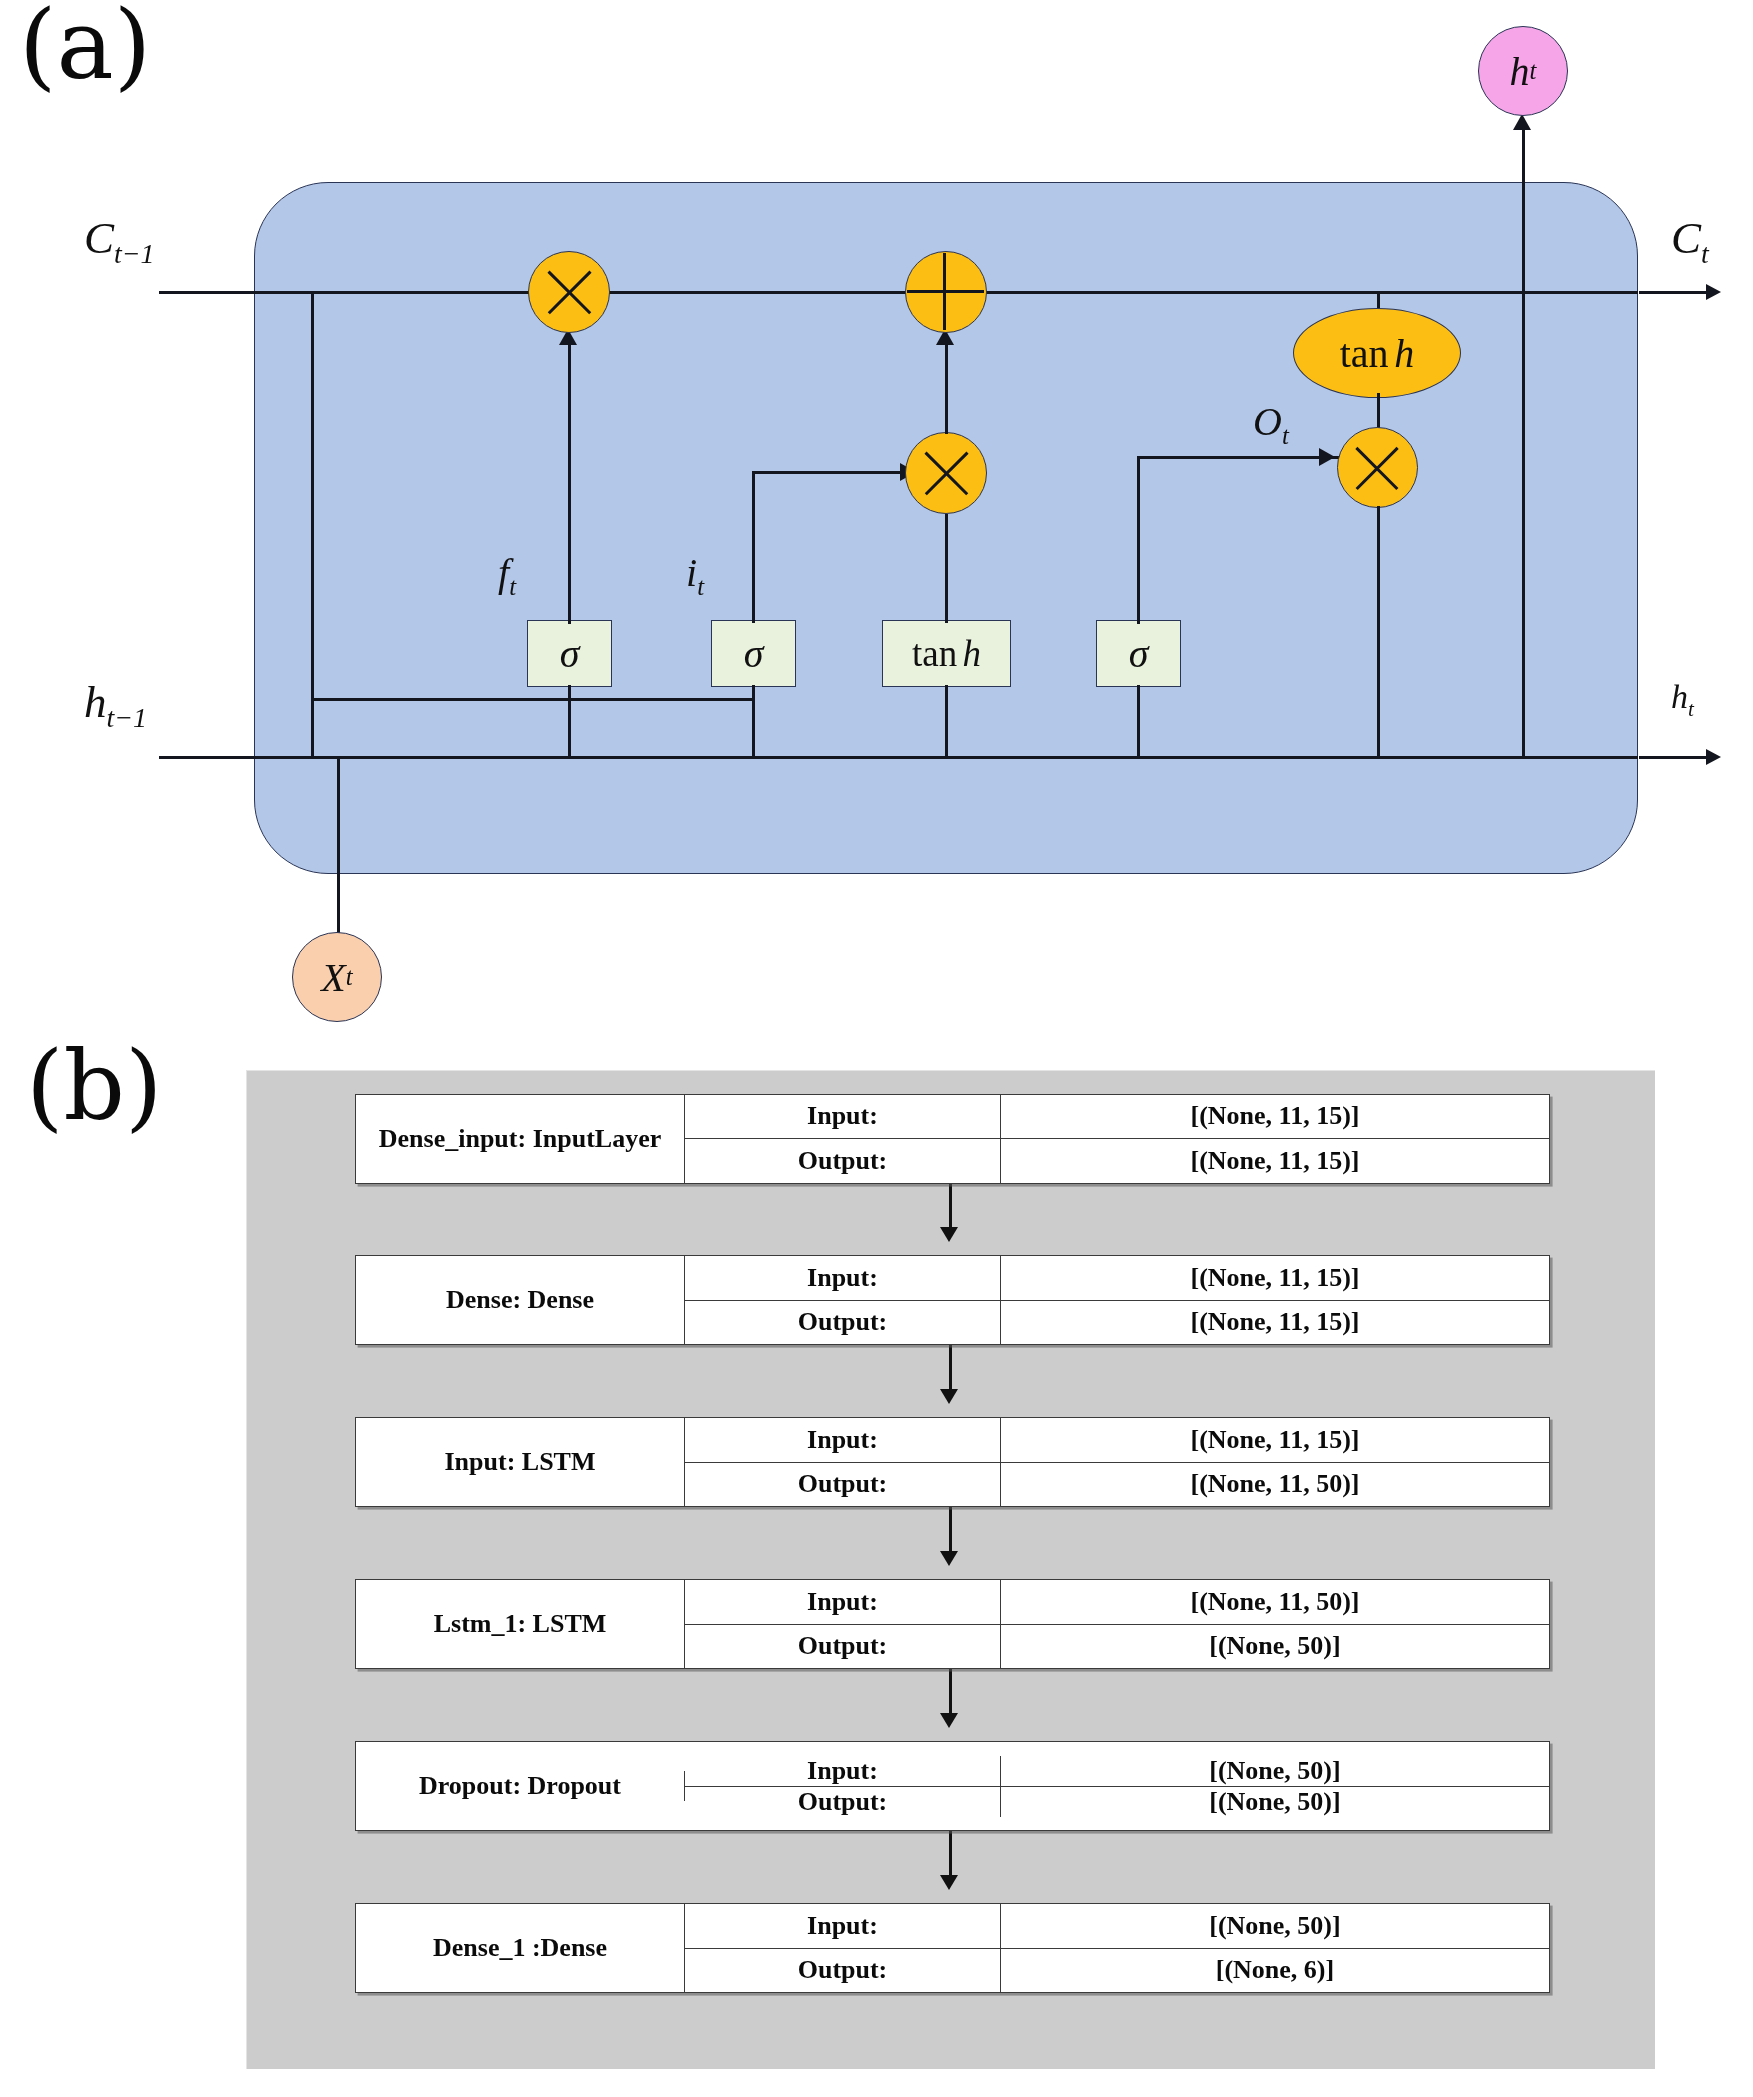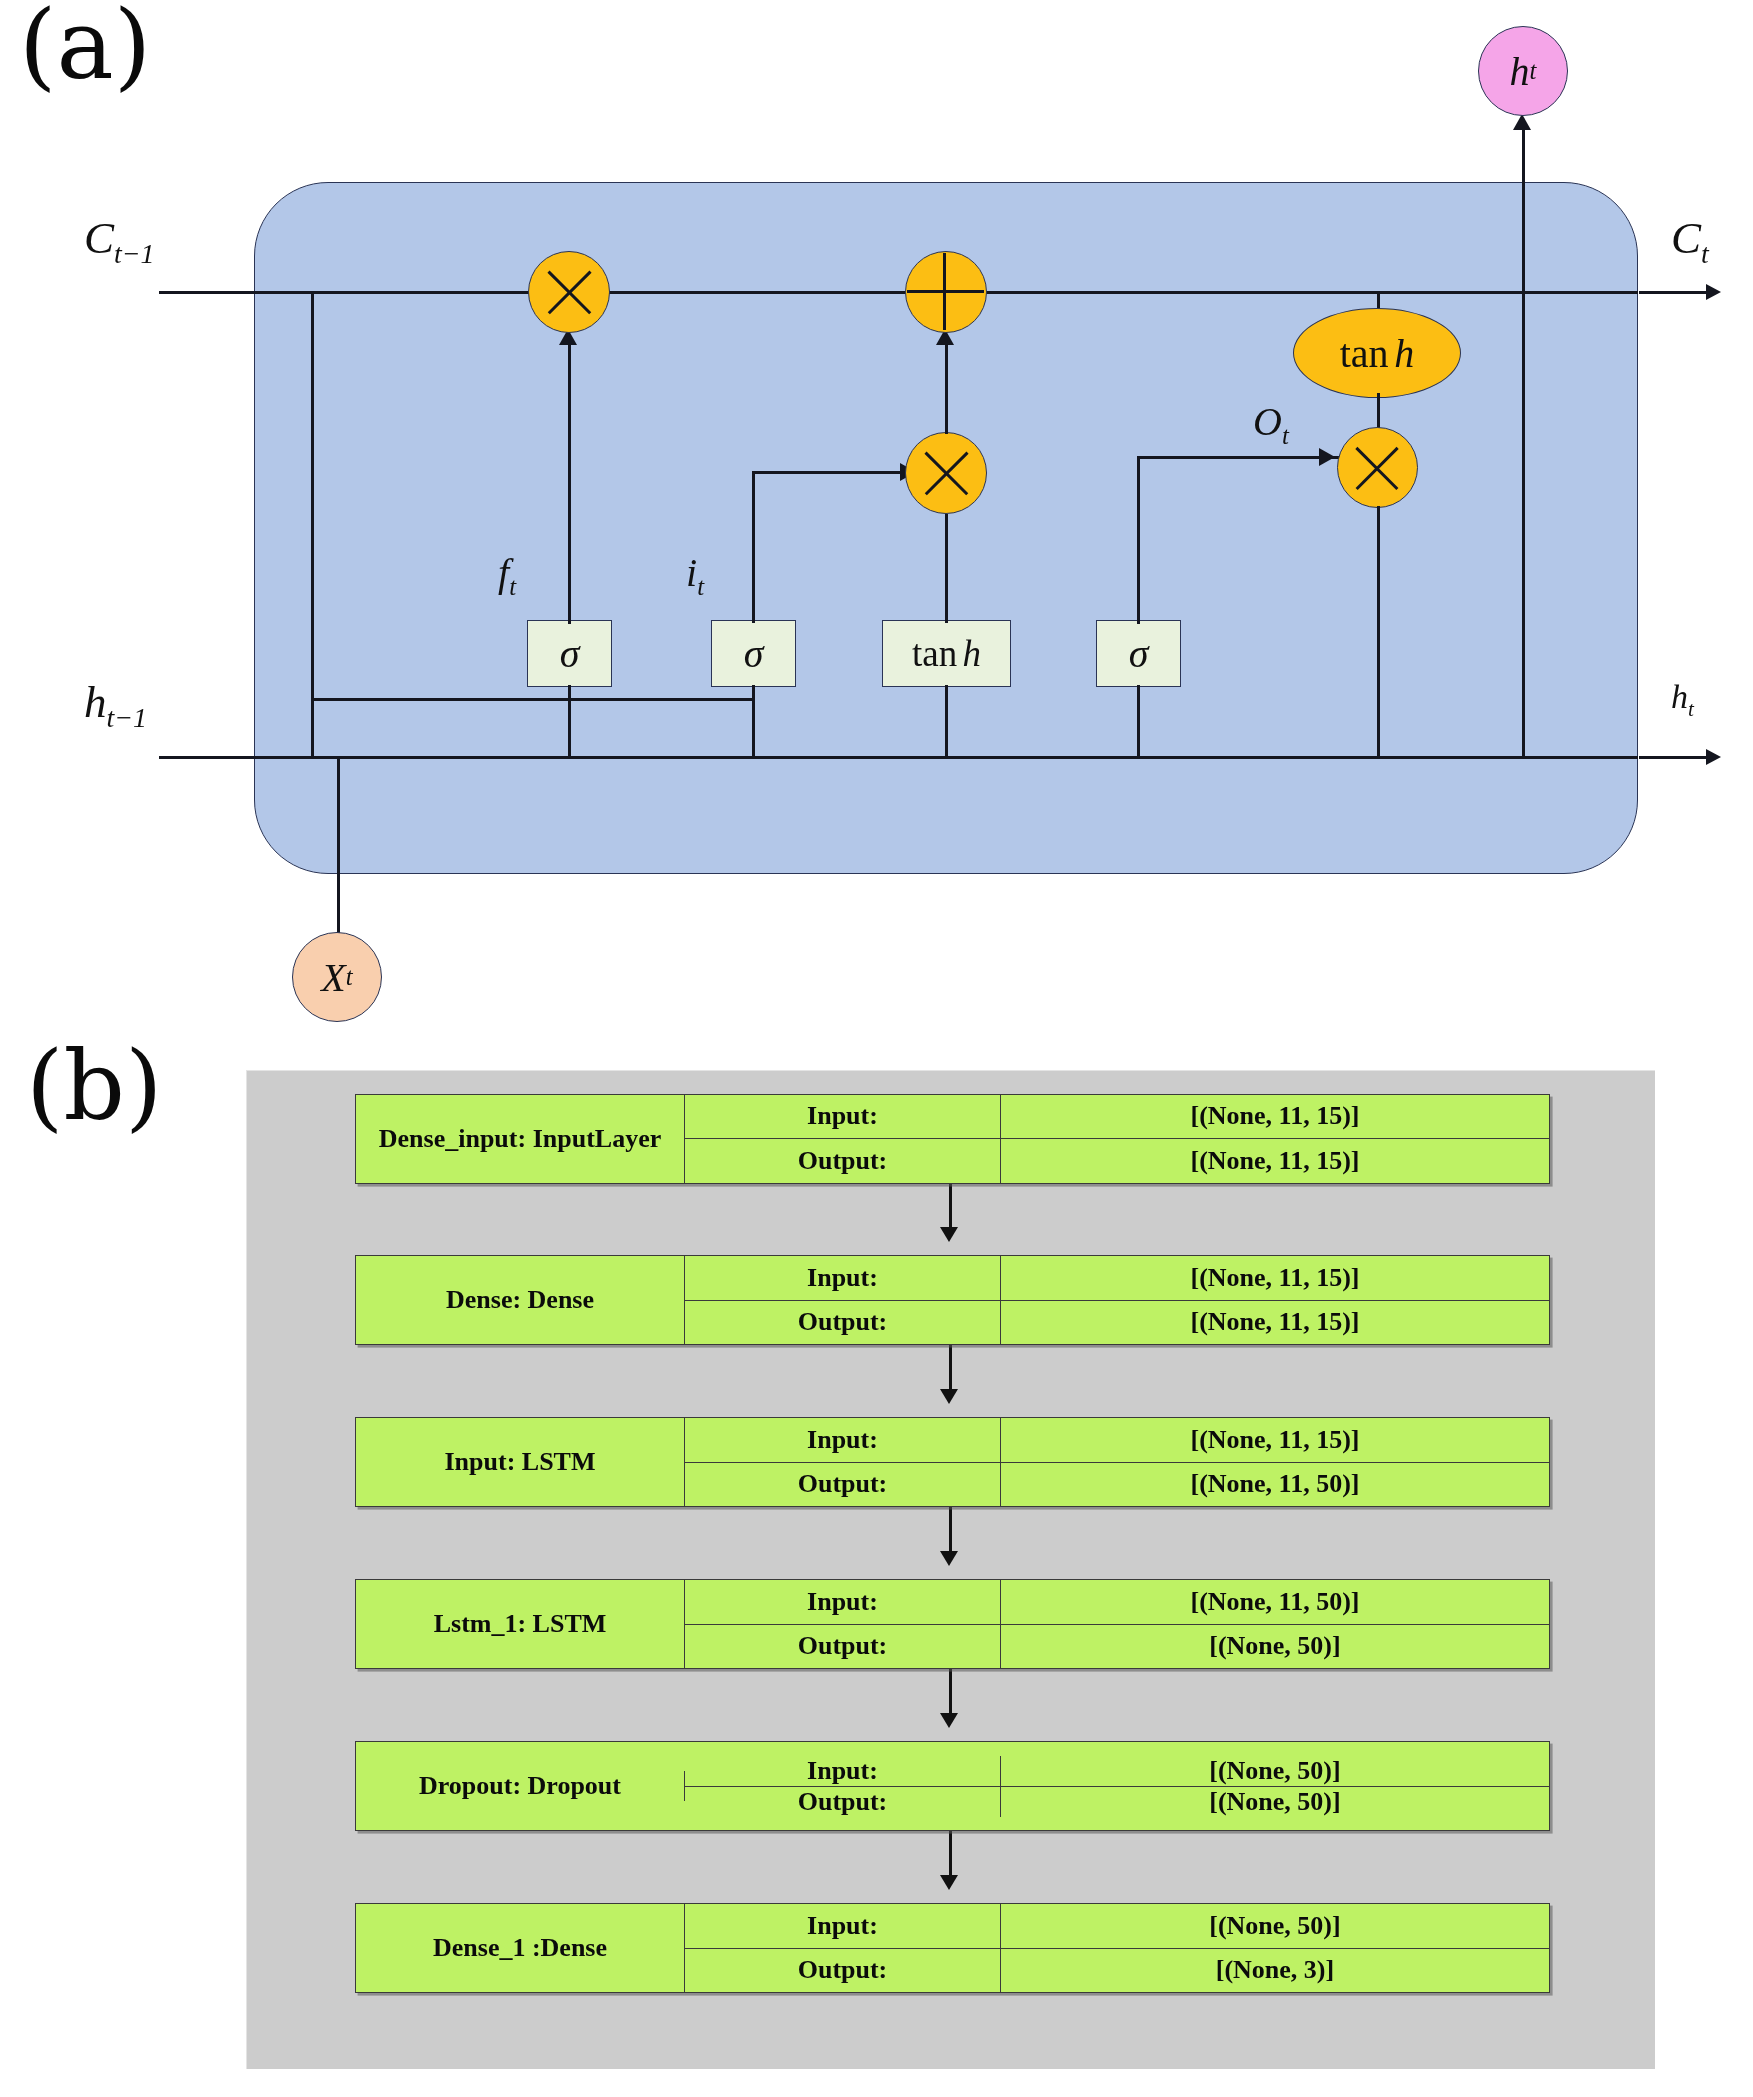--- a/index.html
+++ b/index.html
@@ -127,21 +127,21 @@
     width:1409px;height:999px;
     background:#cccccc;
     border-top:1.9px solid #e4e4e4;
     border-left:1.3px solid #e4e4e4;
     box-sizing:border-box;
   }
   .layer-box{
     position:absolute;
     left:108px;
     width:1195px;height:90px;
-    background:#bef264;
+    background:#ffffff;
     border:1.9px solid #3a3a3a;
     box-sizing:border-box;
     display:flex;
     box-shadow:2.6px 2.6px 0 rgba(90,90,90,.55);
   }
   .lb-name{
     width:329px;
     border-right:1.9px solid #3a3a3a;
     display:flex;align-items:center;justify-content:center;
     font-weight:bold;font-size:26px;color:#0b0b0b;
@@ -392,21 +392,21 @@
 
     <div class="layer-box" style="top:832px;">
       <div class="lb-name">Dense_1 :Dense</div>
       <div class="lb-io">
         <div class="lb-row">
           <div class="lb-key">Input:</div>
           <div class="lb-val">[(None, 50)]</div>
         </div>
         <div class="lb-row">
           <div class="lb-key">Output:</div>
-          <div class="lb-val">[(None, 3)]</div>
+          <div class="lb-val">[(None, 6)]</div>
         </div>
       </div>
     </div>
 
   </div>
 
 </div>
 
 
 </body></html>

